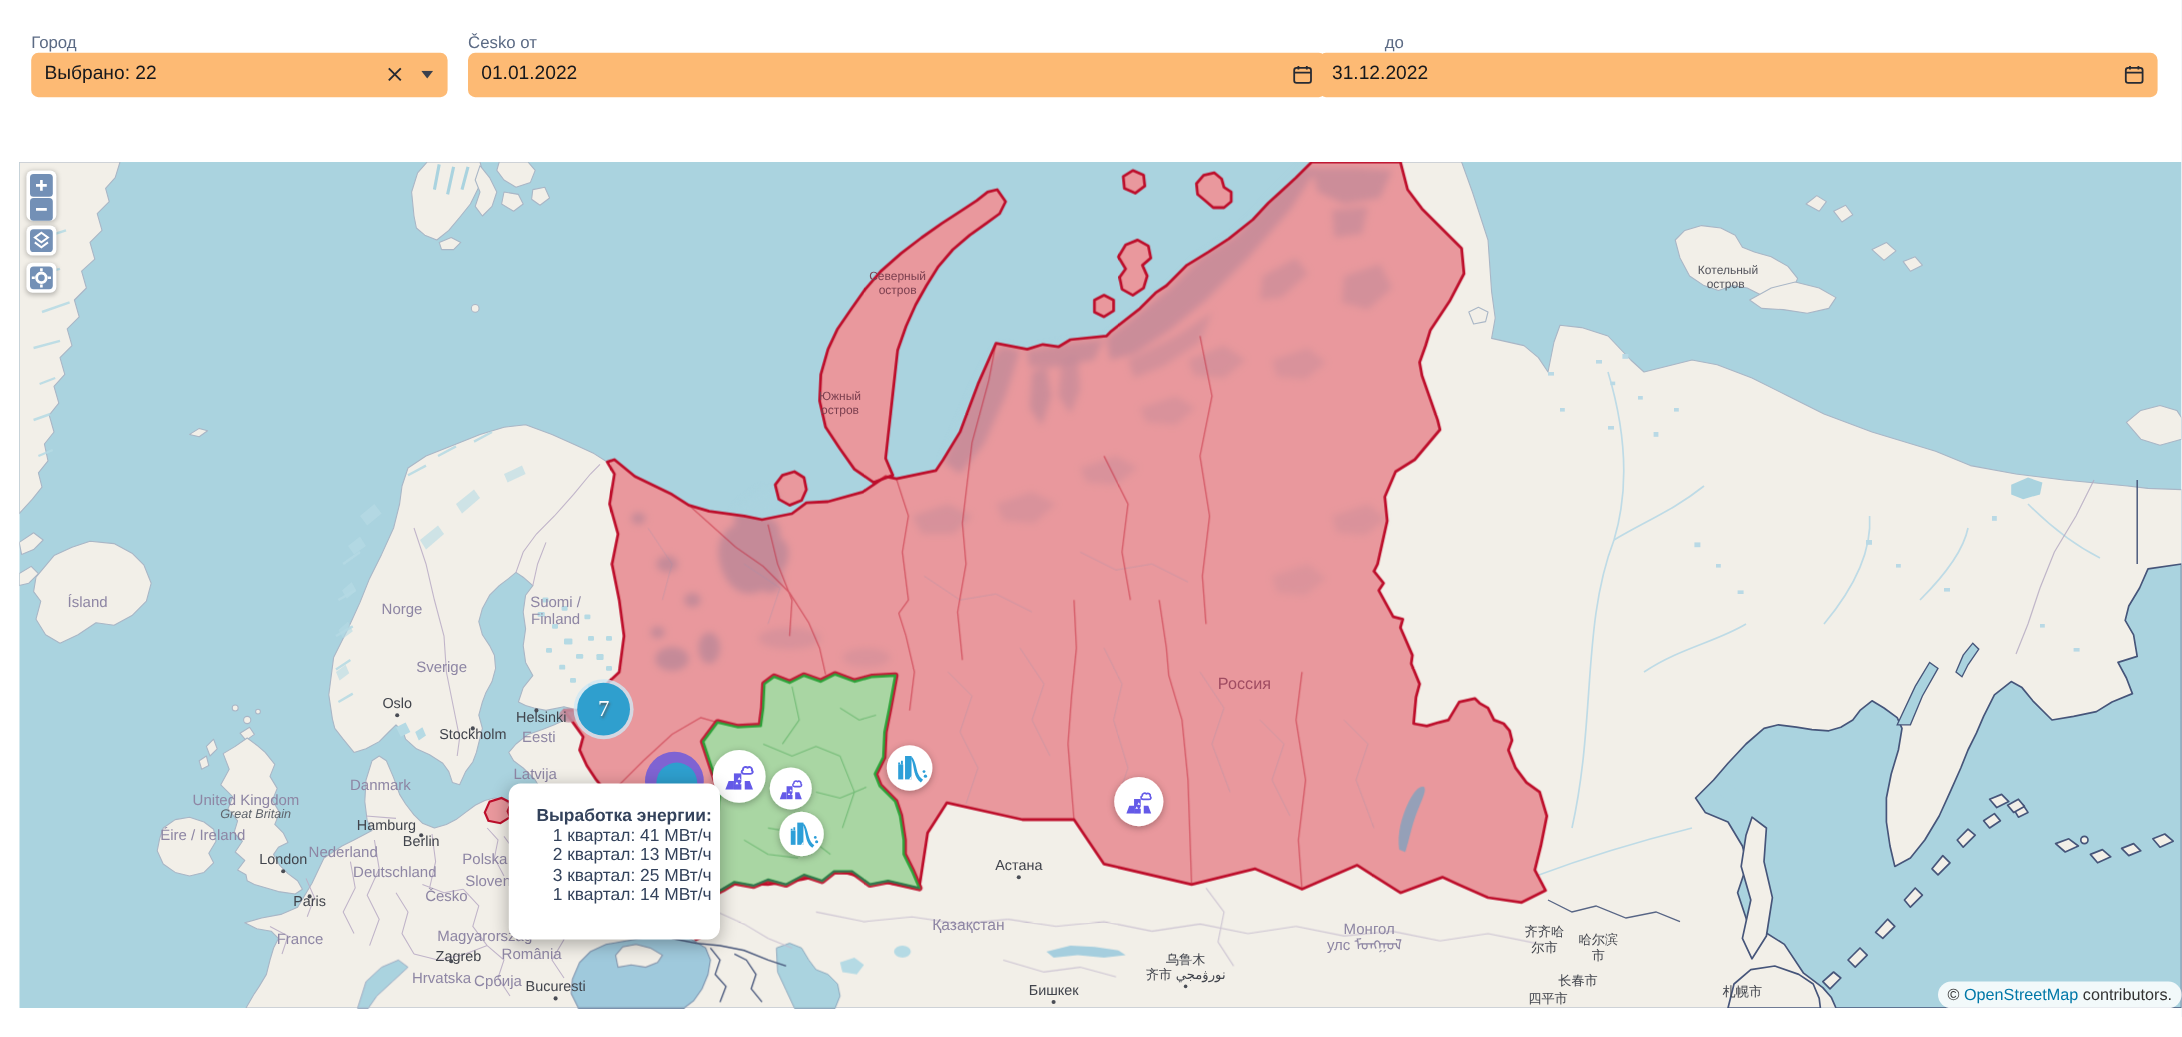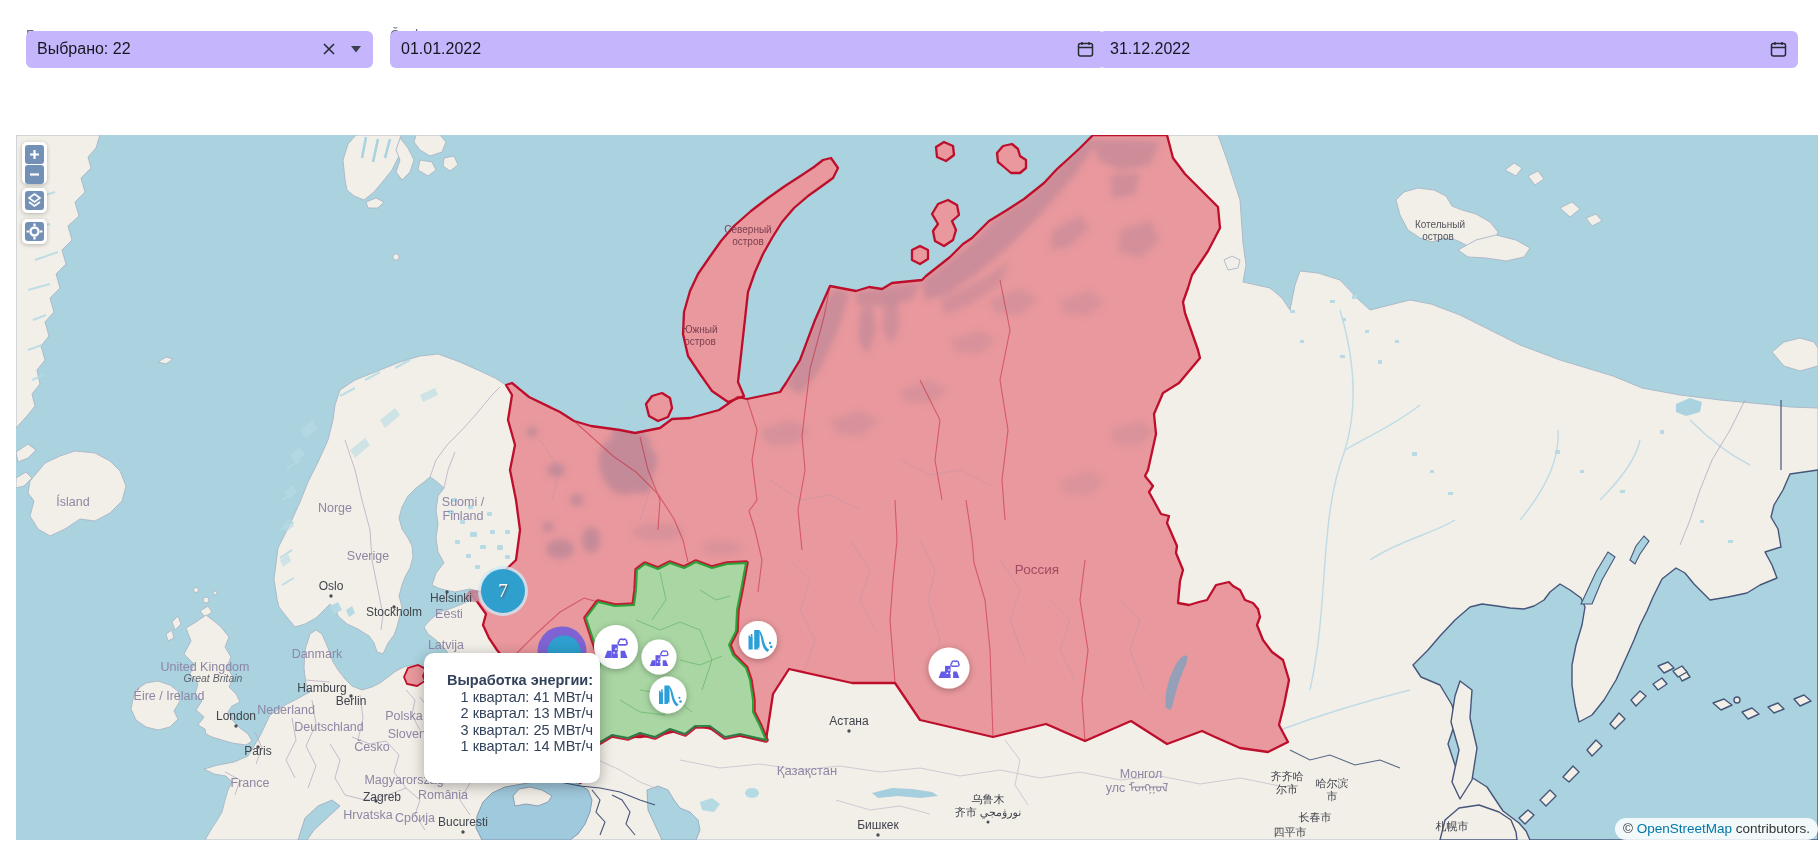--- a/index.html
+++ b/index.html
@@ -1,17 +1,17 @@
 <!DOCTYPE html>
 <html><head>
 <meta charset="utf-8">
 <style>
 html,body{margin:0;padding:0;background:#fff;width:1818px;height:864px;overflow:hidden;font-family:"Liberation Sans",sans-serif;}
 .lbl{position:absolute;font-size:14px;color:#5b6a84;}
-.inp{position:absolute;top:31px;height:37px;background:#c4b5fd;border-radius:6px;}
+.inp{position:absolute;top:44px;height:37px;background:#fdba74;border-radius:6px;}
 .inp .val{position:absolute;left:11px;top:9px;font-size:16px;color:#15171c;}
 #map{position:absolute;left:16px;top:135px;width:1802px;height:705px;overflow:hidden;}
 .ctl{position:absolute;background:#fff;border-radius:5px;box-shadow:0 1px 4px rgba(0,0,0,.25);}
 .btn{position:absolute;width:19px;height:19px;background:#7390b6;border-radius:3px;color:#fff;text-align:center;}
 .popup{position:absolute;left:424px;top:653px;width:176px;height:130px;background:#fff;border-radius:10px;box-shadow:0 3px 14px rgba(0,0,0,.3);}
 .popup .tt{position:absolute;left:23px;top:19px;font-size:14.5px;line-height:16.5px;color:#33425b;text-align:right;}
 .attr{position:absolute;right:0;bottom:24px;background:rgba(255,255,255,.85);font-size:13.5px;color:#333;padding:3px 8px 4px 8px;border-radius:11px;}
 .attr a{color:#0078a8;text-decoration:none;}
 </style>
 </head>

